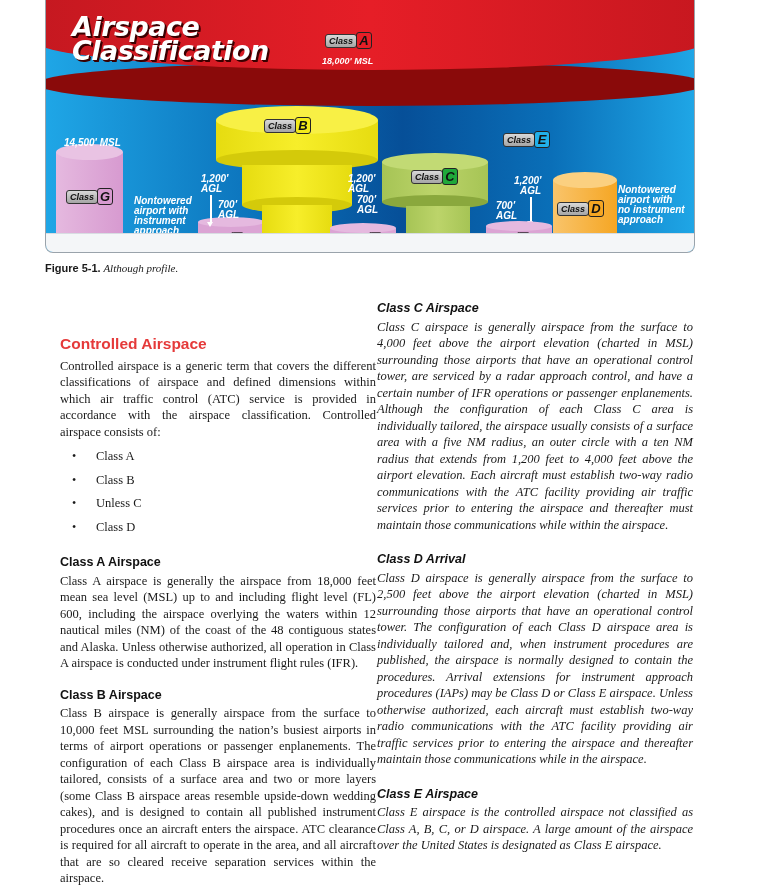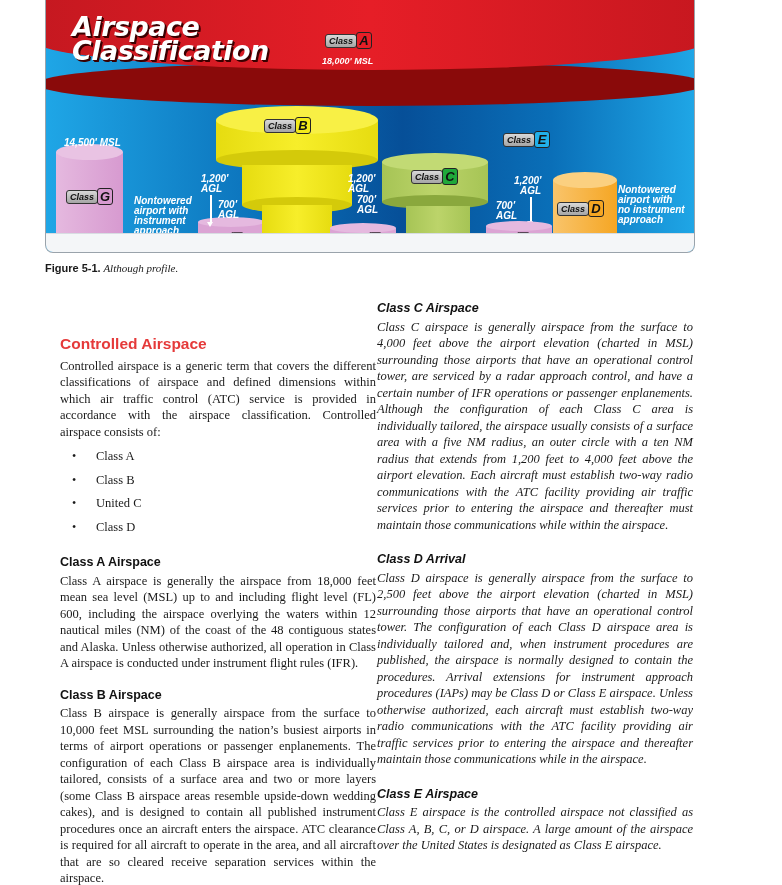--- a/index.html
+++ b/index.html
@@ -189,21 +189,21 @@
   <span class="fig-num">Figure 5-1.</span>
   <span class="fig-txt">Although profile.</span>
 </div>
 
 <div class="col col-left">
   <h2 class="h-red">Controlled Airspace</h2>
   <p>Controlled airspace is a generic term that covers the different classifications of airspace and defined dimensions within which air traffic control (ATC) service is provided in accordance with the airspace classification. Controlled airspace consists of:</p>
   <ul class="bullets">
     <li>Class A</li>
     <li>Class B</li>
-    <li>United C</li>
+    <li>Unless C</li>
     <li>Class D</li>
   </ul>
 
   <h3 class="h-black" style="margin-top:12px;">Class A Airspace</h3>
   <p>Class A airspace is generally the airspace from 18,000 feet mean sea level (MSL) up to and including flight level (FL) 600, including the airspace overlying the waters within 12 nautical miles (NM) of the coast of the 48 contiguous states and Alaska. Unless otherwise authorized, all operation in Class A airspace is conducted under instrument flight rules (IFR).</p>
 
   <h3 class="h-black" style="margin-top:15px;">Class B Airspace</h3>
   <p>Class B airspace is generally airspace from the surface to 10,000 feet MSL surrounding the nation’s busiest airports in terms of airport operations or passenger enplanements. The configuration of each Class B airspace area is individually tailored, consists of a surface area and two or more layers (some Class B airspace areas resemble upside-down wedding cakes), and is designed to contain all published instrument procedures once an aircraft enters the airspace. ATC clearance is required for all aircraft to operate in the area, and all aircraft that are so cleared receive separation services within the airspace.</p>
 </div>
 

